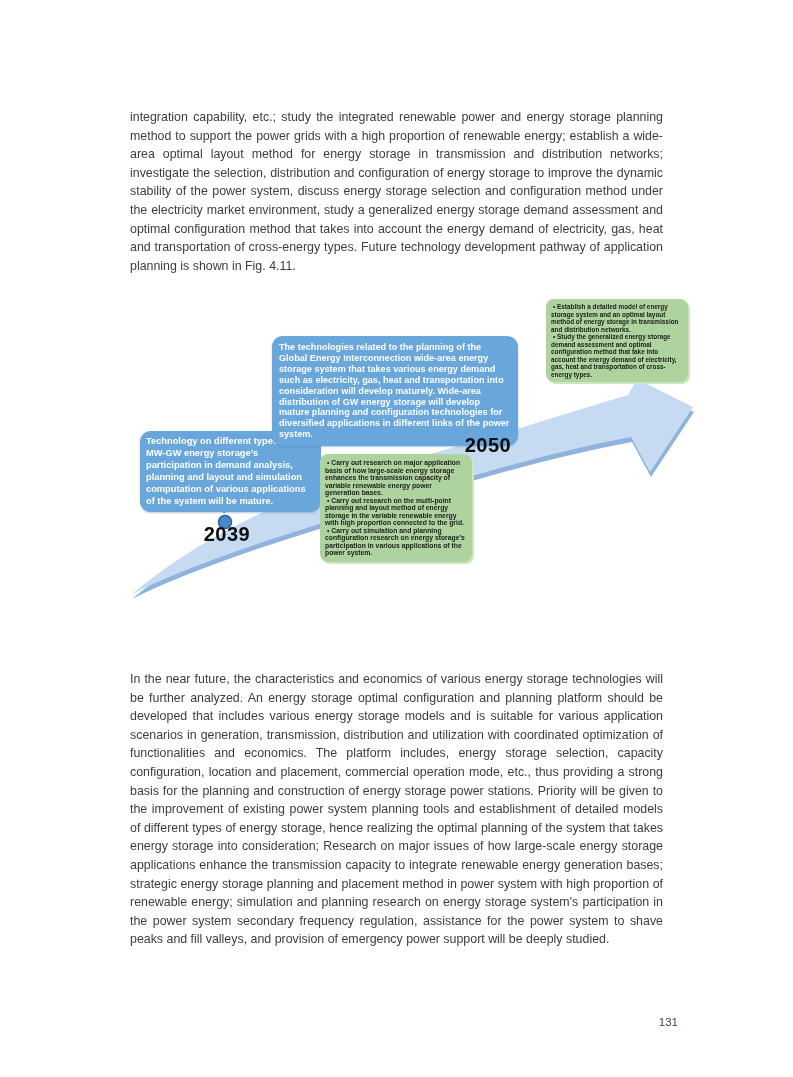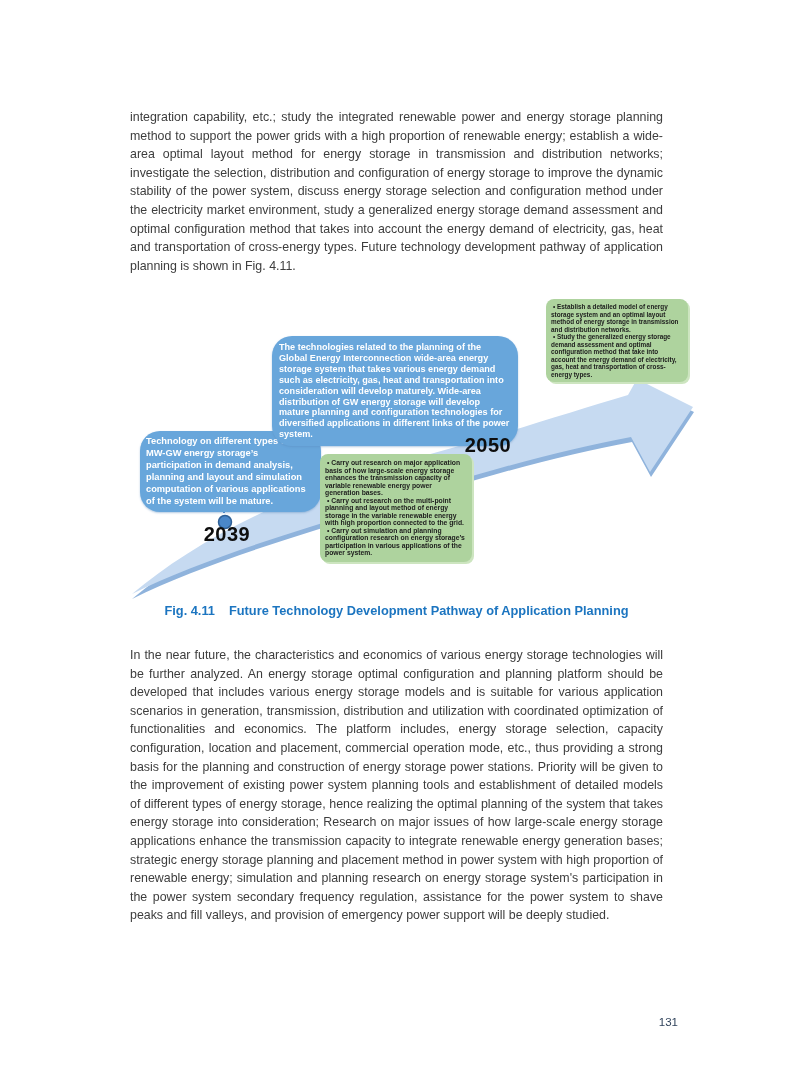--- a/index.html
+++ b/index.html
@@ -18,21 +18,21 @@
   .body-paragraph {
     position: absolute;
     left: 130px;
     width: 533px;
     font-size: 12.4px;
     line-height: 18.6px;
     color: #3d3d3d;
     text-align: justify;
   }
   .para-top { top: 108px; }
-  .para-bottom { top: 646px; }
+  .para-bottom { top: 670px; }
 
   .figure-area {
     position: absolute;
     left: 0;
     top: 290px;
     width: 793px;
     height: 315px;
   }
   .figure-area svg {
     position: absolute;
@@ -40,21 +40,21 @@
     top: 0;
   }
   .callout {
     position: absolute;
     box-sizing: border-box;
     font-weight: bold;
   }
   .callout-blue {
     background: #68a6db;
     color: #ffffff;
-    border-radius: 20px;
+    border-radius: 11px;
     box-shadow: 0 1px 2px rgba(90,140,190,0.45);
   }
   .callout-green {
     background: #aed39e;
     color: #1c1c1c;
     border-radius: 8px;
     box-shadow: 2px 2px 0 #cde5c0;
   }
   .callout-blue-left {
     left: 140px;
@@ -171,21 +171,18 @@
     <div class="callout callout-green callout-green-right">
       <div class="bullet-item">• Establish a detailed model of energy storage system and an optimal layout method of energy storage in transmission and distribution networks.</div>
       <div class="bullet-item">• Study the generalized energy storage demand assessment and optimal configuration method that take into account the energy demand of electricity, gas, heat and transportation of cross-energy types.</div>
     </div>
 
     <div class="year-label year-2035">2039</div>
 
     <div class="year-label year-2050">2050</div>
   </div>
 
-  <div class="figure-caption">
-    <span class="cap-label">Fig. 4.11</span><span>Future Technology Development Pathway of Application Planning</span>
-  </div>
 
   <div class="body-paragraph para-bottom">In the near future, the characteristics and economics of various energy storage technologies will be further analyzed. An energy storage optimal configuration and planning platform should be developed that includes various energy storage models and is suitable for various application scenarios in generation, transmission, distribution and utilization with coordinated optimization of functionalities and economics. The platform includes, energy storage selection, capacity configuration, location and placement, commercial operation mode, etc., thus providing a strong basis for the planning and construction of energy storage power stations. Priority will be given to the improvement of existing power system planning tools and establishment of detailed models of different types of energy storage, hence realizing the optimal planning of the system that takes energy storage into consideration; Research on major issues of how large-scale energy storage applications enhance the transmission capacity to integrate renewable energy generation bases; strategic energy storage planning and placement method in power system with high proportion of renewable energy; simulation and planning research on energy storage system's participation in the power system secondary frequency regulation, assistance for the power system to shave peaks and fill valleys, and provision of emergency power support will be deeply studied.</div>
 
   <div class="page-number">131</div>
 
 </div>
 
 </body></html>

